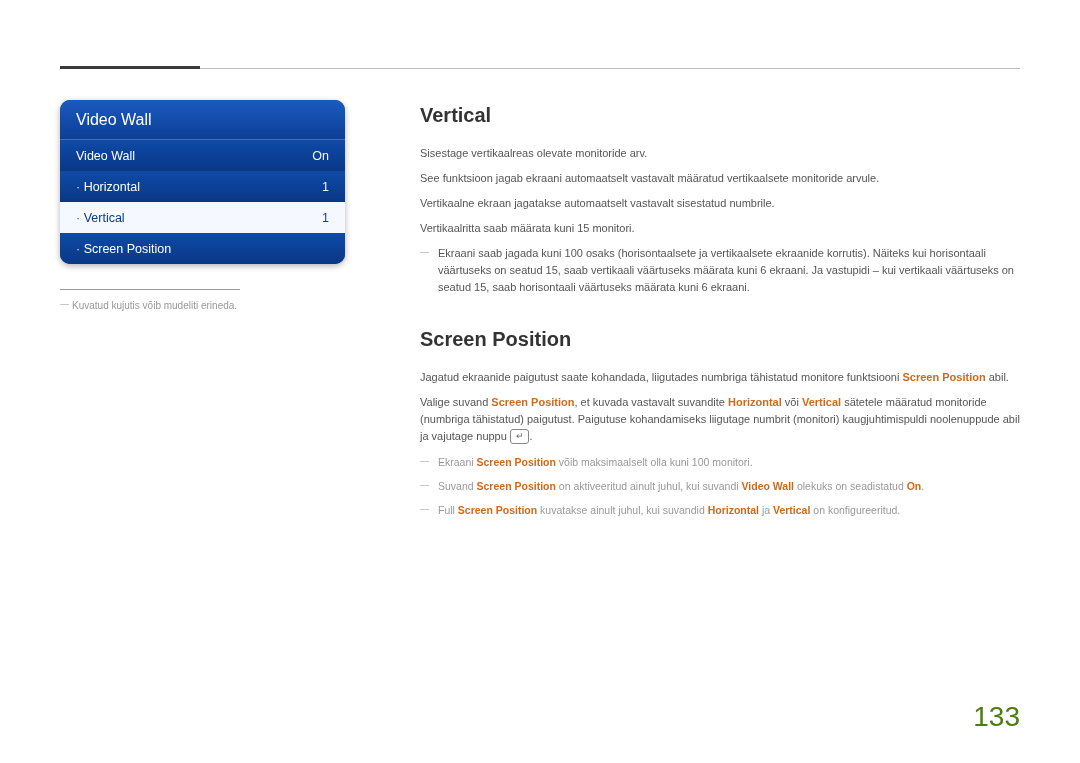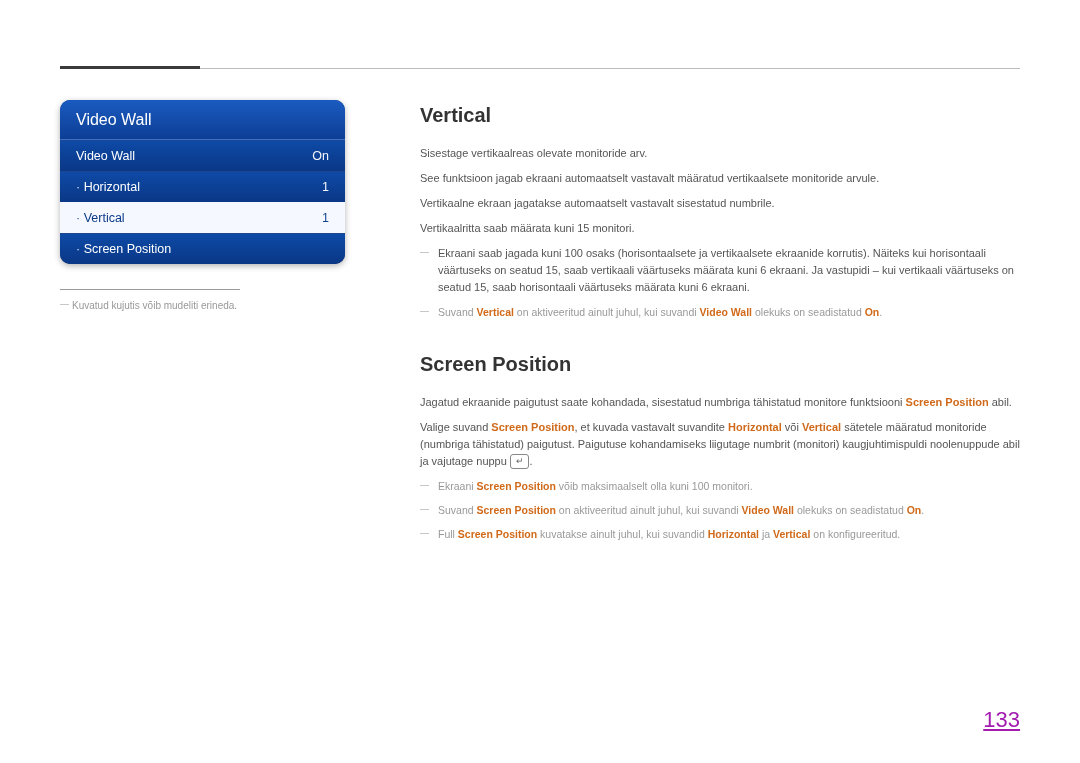--- a/index.html
+++ b/index.html
@@ -143,24 +143,23 @@
     padding: 0 5px;
     font-size: 9px;
     line-height: 13px;
     vertical-align: 1px;
     color: #666;
   }
   .page-num {
     position: absolute;
     bottom: 30px;
     right: 60px;
-    font-size: 22px;
-    color: #a21caf;
+    font-size: 28px;
+    color: #4d7c0f;
     font-weight: 300;
-    text-decoration: underline;
   }
 </style>
 </head>
 <body>
 
 <div class="page">
   <div class="top-rule"></div>
   <div class="top-rule-accent"></div>
 
   <div class="content">
@@ -192,27 +191,24 @@
     </div>
 
     <div class="right-col">
 
       <h2>Vertical</h2>
       <p>Sisestage vertikaalreas olevate monitoride arv.</p>
       <p>See funktsioon jagab ekraani automaatselt vastavalt määratud vertikaalsete monitoride arvule.</p>
       <p>Vertikaalne ekraan jagatakse automaatselt vastavalt sisestatud numbrile.</p>
       <p>Vertikaalritta saab määrata kuni 15 monitori.</p>
       <div class="note primary">Ekraani saab jagada kuni 100 osaks (horisontaalsete ja vertikaalsete ekraanide korrutis). Näiteks kui horisontaali väärtuseks on seatud 15, saab vertikaali väärtuseks määrata kuni 6 ekraani. Ja vastupidi – kui vertikaali väärtuseks on seatud 15, saab horisontaali väärtuseks määrata kuni 6 ekraani.</div>
-      <div class="note">
-        <span>Suvand </span><b class="hl">Vertical</b><span> on aktiveeritud ainult juhul, kui suvandi </span><b class="hl">Video Wall</b><span> olekuks on seadistatud </span><b class="hl">On</b><span>.</span>
-      </div>
 
       <h2 class="second">Screen Position</h2>
       <p>
-        <span>Jagatud ekraanide paigutust saate kohandada, sisestatud numbriga tähistatud monitore funktsiooni </span><b class="hl">Screen Position</b><span> abil.</span>
+        <span>Jagatud ekraanide paigutust saate kohandada, liigutades numbriga tähistatud monitore funktsiooni </span><b class="hl">Screen Position</b><span> abil.</span>
       </p>
       <p>
         <span>Valige suvand </span><b class="hl">Screen Position</b><span>, et kuvada vastavalt suvandite </span><b class="hl">Horizontal</b><span> või </span><b class="hl">Vertical</b><span> sätetele määratud monitoride (numbriga tähistatud) paigutust. Paigutuse kohandamiseks liigutage numbrit (monitori) kaugjuhtimispuldi noolenuppude abil ja vajutage nuppu </span><span class="enter-key">↵</span><span>.</span>
       </p>
       <div class="note">
         <span>Ekraani </span><b class="hl">Screen Position</b><span> võib maksimaalselt olla kuni 100 monitori.</span>
       </div>
       <div class="note">
         <span>Suvand </span><b class="hl">Screen Position</b><span> on aktiveeritud ainult juhul, kui suvandi </span><b class="hl">Video Wall</b><span> olekuks on seadistatud </span><b class="hl">On</b><span>.</span>
       </div>

